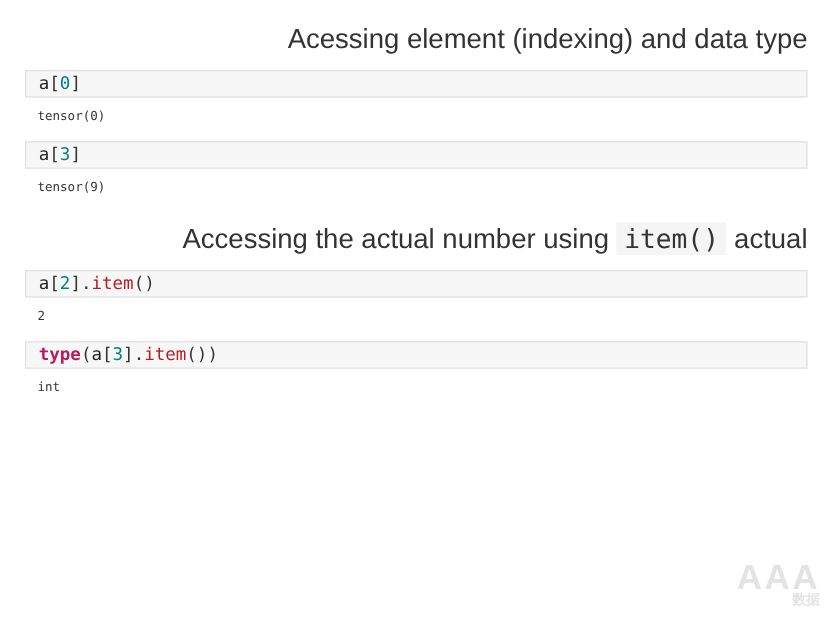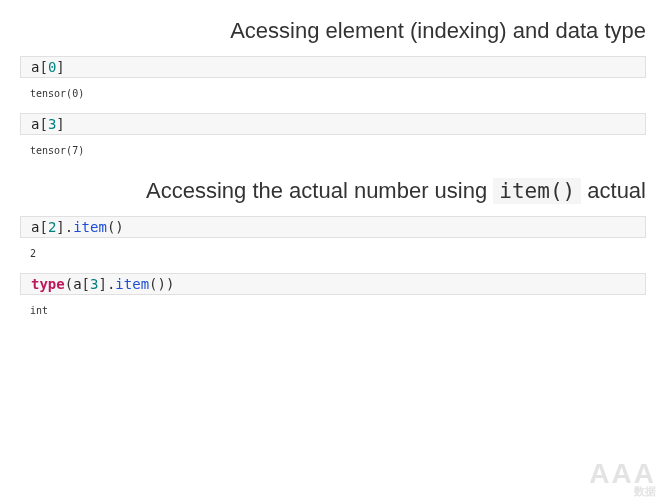--- a/index.html
+++ b/index.html
@@ -36,27 +36,27 @@
   }
   .output-cell {
     padding: 10px 10px 14px 10px;
     font-family: "Consolas", "Monaco", monospace;
     font-size: 10px;
     white-space: pre;
     color: #333;
   }
   .tok-var { color: #222; }
   .tok-num { color: #008080; }
-  .tok-func { color: #1d4ed8; text-align: center; }
+  .tok-func { color: #b91c1c; text-align: center; }
   .tok-builtin { color: #be185d; font-weight: bold; }
   .tok-punct { color: #333; }
   .watermark {
     position: fixed;
     right: 10px;
-    bottom: 2px;
+    bottom: 14px;
     font-family: Arial, sans-serif;
     font-size: 28px;
     font-weight: 700;
     letter-spacing: 2px;
     color: rgba(200,200,200,0.5);
     pointer-events: none;
   }
   .watermark .sub {
     font-size: 11px;
     letter-spacing: 0;
@@ -67,21 +67,21 @@
 </style>
 </head>
 <body>
 
 <h2>Acessing element (indexing) and data type</h2>
 
 <div class="code-cell"><span class="tok-var">a</span><span class="tok-punct">[</span><span class="tok-num">0</span><span class="tok-punct">]</span></div>
 <div class="output-cell">tensor(0)</div>
 
 <div class="code-cell"><span class="tok-var">a</span><span class="tok-punct">[</span><span class="tok-num">3</span><span class="tok-punct">]</span></div>
-<div class="output-cell">tensor(7)</div>
+<div class="output-cell">tensor(9)</div>
 
 <h2><span>Accessing the actual number using </span><span class="inline-code">item()</span><span> actual</span></h2>
 
 <div class="code-cell"><span class="tok-var">a</span><span class="tok-punct">[</span><span class="tok-num">2</span><span class="tok-punct">]</span><span class="tok-punct">.</span><span class="tok-func">item</span><span class="tok-punct">()</span></div>
 <div class="output-cell">2</div>
 
 <div class="code-cell"><span class="tok-builtin">type</span><span class="tok-punct">(</span><span class="tok-var">a</span><span class="tok-punct">[</span><span class="tok-num">3</span><span class="tok-punct">]</span><span class="tok-punct">.</span><span class="tok-func">item</span><span class="tok-punct">()</span><span class="tok-punct">)</span></div>
 <div class="output-cell">int</div>
 
 <div class="watermark">

